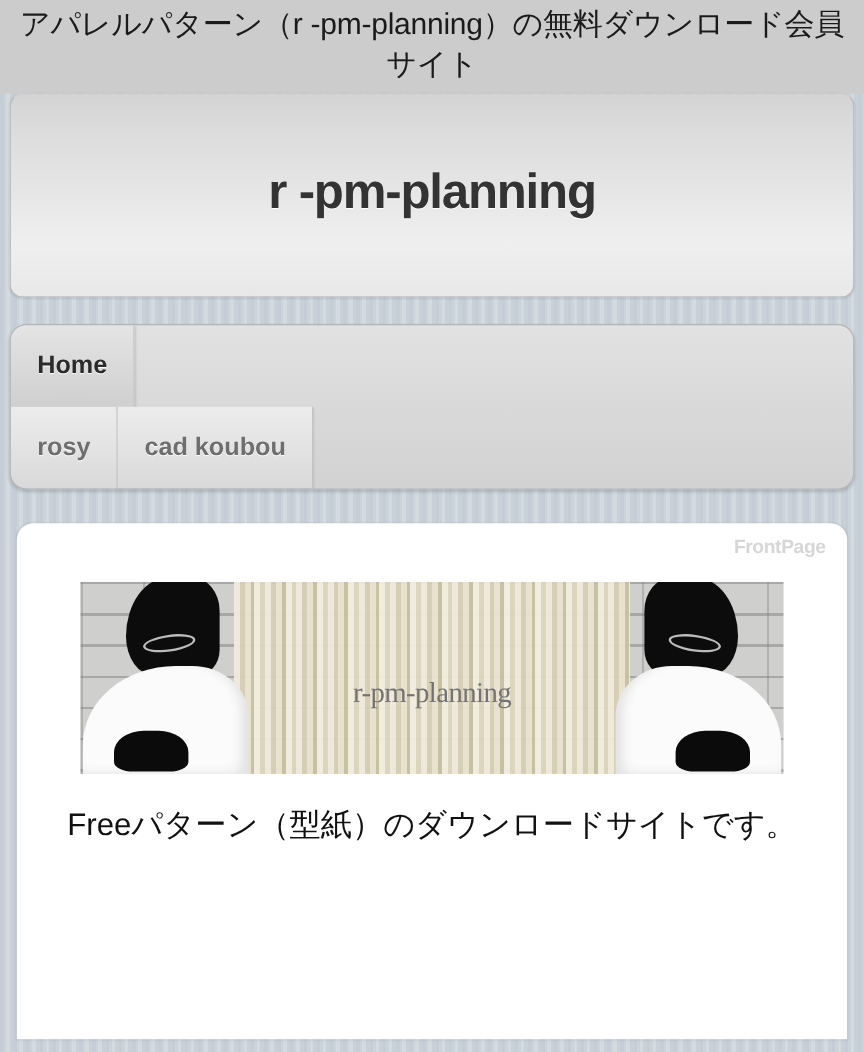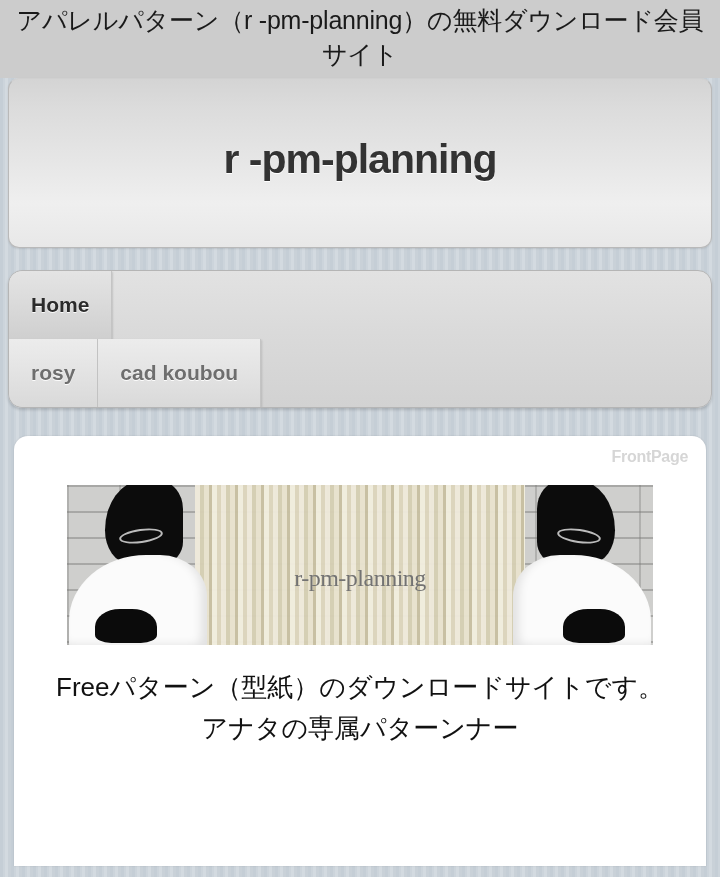--- a/index.html
+++ b/index.html
@@ -297,16 +297,15 @@
       <div class="belt"></div>
       <div class="skirt"></div>
       <div class="bow"></div>
     </div>
 
     <div class="banner-caption">r-pm-planning</div>
   </div>
 
   <div class="intro">
     <div>Freeパターン（型紙）のダウンロードサイトです。</div>
-    <div>アナタの専属パターンナー</div>
   </div>
 
 </main>
 
 </body></html>

